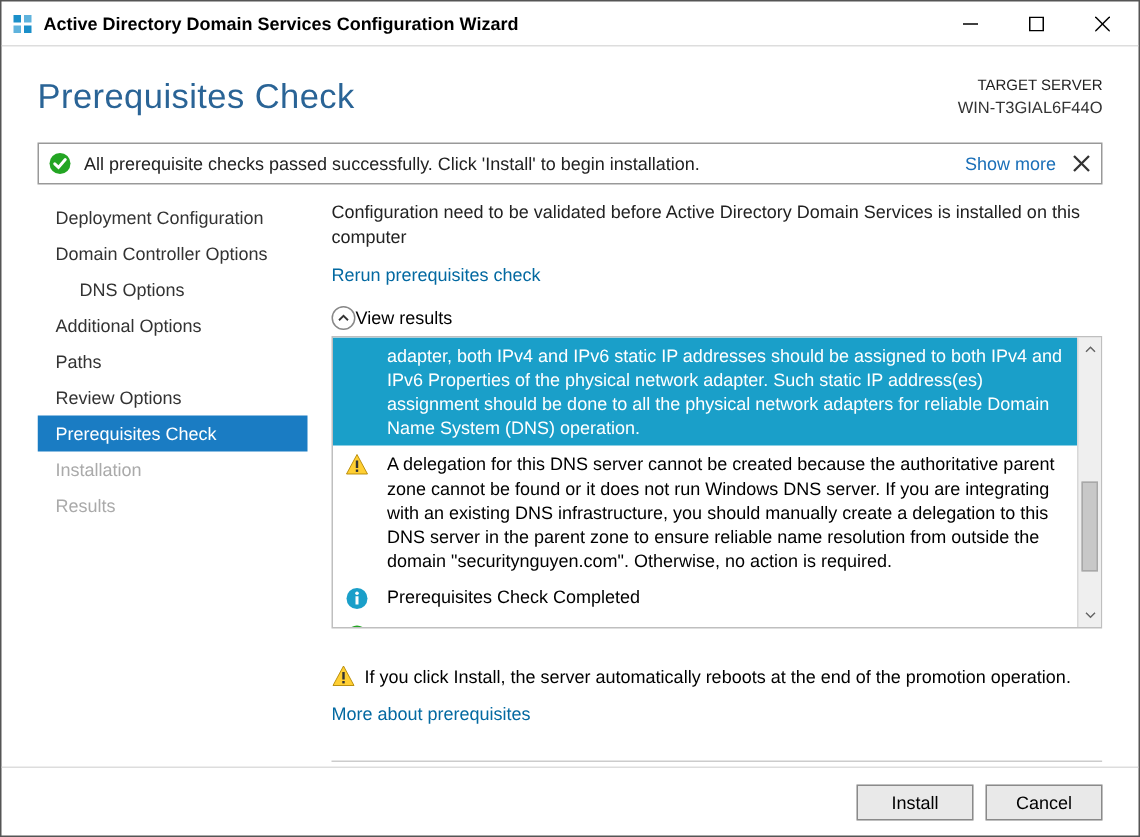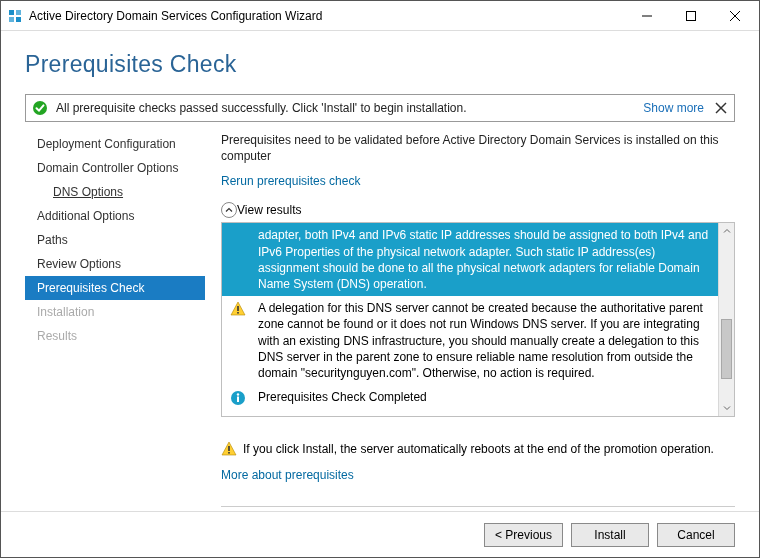--- a/index.html
+++ b/index.html
@@ -1,34 +1,34 @@
 <!DOCTYPE html>
 <html><head>
 <meta charset="utf-8">
 <style>
 * { box-sizing: border-box; margin: 0; padding: 0; }
 body { font-family: "Segoe UI", Tahoma, sans-serif; font-size: 12px; background: #fff; width: 760px; height: 558px; overflow: hidden; border: 1px solid #555; display: flex; flex-direction: column; }
-.titlebar { height: 30px; display: flex; align-items: center; padding: 0 2px 0 6px; border-bottom: 1px solid #ddd; }
+.titlebar { height: 30px; display: flex; align-items: center; padding: 0 2px 0 6px; border-bottom: 1px solid #ddd; font-weight: bold; }
 .titlebar .app-icon { width: 16px; height: 16px; margin-right: 6px; display: inline-flex; }
 .titlebar .title { font-size: 12px; color: #000; flex: 1; }
 .titlebar .win-controls { display: flex; }
 .titlebar .win-btn { width: 44px; height: 28px; display: flex; align-items: center; justify-content: center; }
 .header { padding: 20px 24px 10px 24px; display: flex; align-items: flex-start; }
 .header h1 { font-size: 23px; font-weight: 400; color: #2a6496; letter-spacing: 0.3px; flex: 1; }
 .header .target { text-align: right; font-size: 11px; color: #333; line-height: 1.35; }
 .header .target .label { font-size: 10px; color: #222; }
 .banner-row { margin: 6px 24px 0 24px; border: 1px solid #999; display: flex; align-items: center; height: 28px; padding: 0 6px; }
 .banner-row .success-icon { width: 16px; height: 16px; margin-right: 8px; }
 .banner-row .banner-text { flex: 1; font-size: 12px; color: #222; }
 .banner-row .show-more { color: #1a6fb8; font-size: 12px; margin-right: 10px; cursor: pointer; }
 .banner-row .close-x { width: 14px; height: 14px; }
 .main { flex: 1; display: flex; margin: 10px 24px 0 24px; overflow: hidden; }
 .sidebar { width: 180px; display: flex; flex-direction: column; }
 .nav-item { padding: 5px 8px 5px 12px; font-size: 12px; color: #333; cursor: default; }
-.nav-item.indent { padding-left: 28px; text-decoration: underline; }
+.nav-item.indent { padding-left: 28px; }
 .nav-item.selected { background: #1a7cc3; color: #fff; }
 .nav-item.disabled { color: #aaa; }
 .content { flex: 1; padding: 0 0 0 16px; display: flex; flex-direction: column; overflow: hidden; }
 .content .intro { font-size: 12px; color: #222; line-height: 1.35; margin-bottom: 10px; }
 .content .link { color: #0369a1; font-size: 12px; cursor: pointer; margin-bottom: 14px; display: inline-block; }
 .view-results-row { display: flex; align-items: center; gap: 0; margin-bottom: 4px; }
 .chev { width: 16px; height: 16px; border: 1px solid #888; border-radius: 50%; display: inline-flex; align-items: center; justify-content: center; }
 .results-box { border: 1px solid #bfbfbf; height: 195px; overflow: hidden; display: flex; }
 .results-scroll { flex: 1; overflow: hidden; }
 .results-scrollbar { width: 16px; background: #efefef; display: flex; flex-direction: column; align-items: center; border-left: 1px solid #d8d8d8; }
@@ -74,20 +74,24 @@
         <svg width="10" height="10" viewBox="0 0 10 10">
           <line x1="0" y1="0" x2="10" y2="10" stroke="#000" stroke-width="1"></line>
           <line x1="10" y1="0" x2="0" y2="10" stroke="#000" stroke-width="1"></line>
         </svg>
       </div>
   </div>
 </div>
 
 <div class="header">
   <h1>Prerequisites Check</h1>
+  <div class="target">
+    <div class="label">TARGET SERVER</div>
+    <div>WIN-T3GIAL6F44O</div>
+  </div>
 </div>
 
 <div class="banner-row">
   <span class="success-icon">
     <svg width="16" height="16" viewBox="0 0 16 16">
         <circle cx="8" cy="8" r="7" fill="#23a523"></circle>
         <path d="M4.5 8.2 L7 10.6 L11.5 5.4" stroke="#fff" stroke-width="2" fill="none" stroke-linecap="round"></path>
       </svg>
   </span>
   <span class="banner-text">All prerequisite checks passed successfully.  Click 'Install' to begin installation.</span>
@@ -108,21 +112,21 @@
     <div class="nav-item indent"><span>DNS Options</span></div>
     <div class="nav-item"><span>Additional Options</span></div>
     <div class="nav-item"><span>Paths</span></div>
     <div class="nav-item"><span>Review Options</span></div>
     <div class="nav-item selected"><span>Prerequisites Check</span></div>
     <div class="nav-item disabled"><span>Installation</span></div>
     <div class="nav-item disabled"><span>Results</span></div>
   </div>
 
   <div class="content">
-    <div class="intro">Prerequisites need to be validated before Active Directory Domain Services is installed on this computer</div>
+    <div class="intro">Configuration need to be validated before Active Directory Domain Services is installed on this computer</div>
     <span class="link">Rerun prerequisites check</span>
 
     <div class="view-results-row">
       <span class="chev">
         <svg width="8" height="8" viewBox="0 0 8 8">
             <path d="M1 5.5 L4 2.5 L7 5.5" stroke="#333" stroke-width="1.2" fill="none"></path>
           </svg>
       </span>
       <span>View results</span>
     </div>
@@ -190,16 +194,15 @@
       </span>
       <span>If you click Install, the server automatically reboots at the end of the promotion operation.</span>
     </div>
 
     <span class="link" style="margin-top:10px;">More about prerequisites</span>
     <div class="footer-divider"></div>
   </div>
 </div>
 
 <div class="button-row">
-  <button class="btn">&lt; Previous</button>
   <button class="btn">Install</button>
   <button class="btn">Cancel</button>
 </div>
 
 </body></html>

